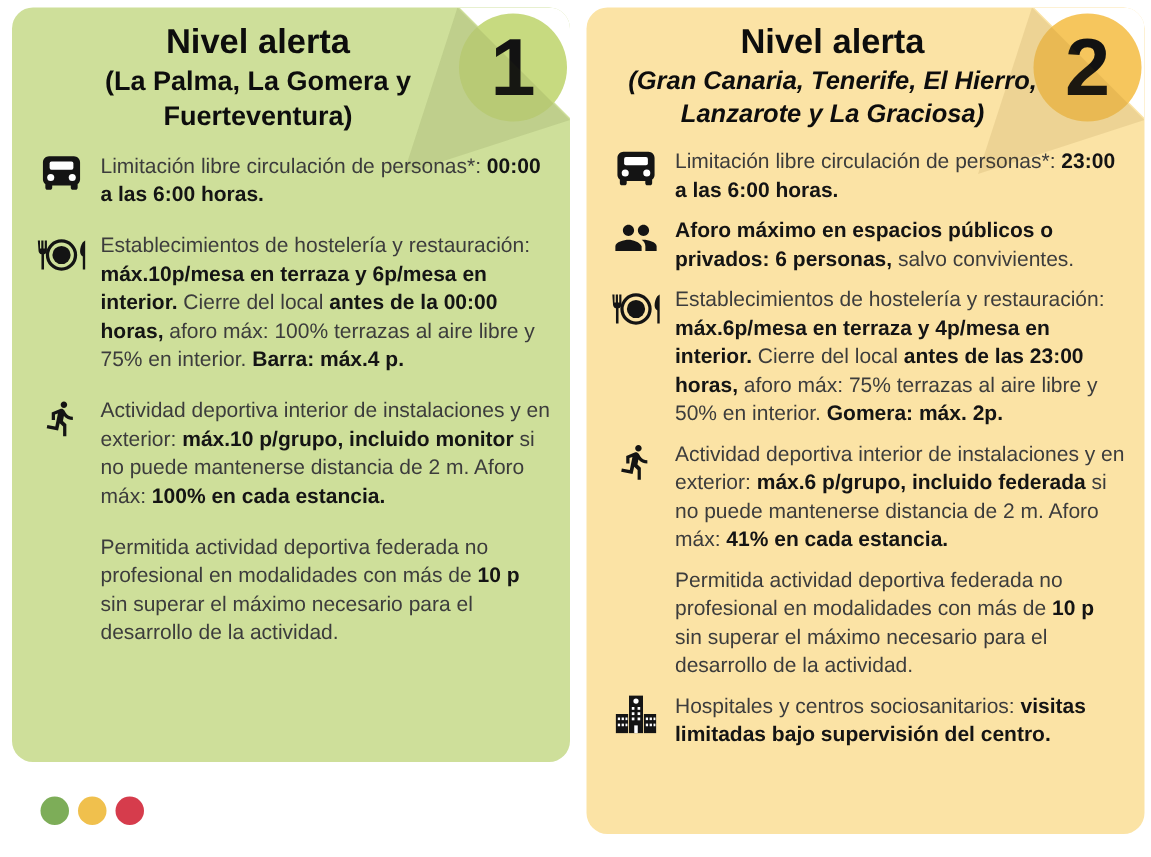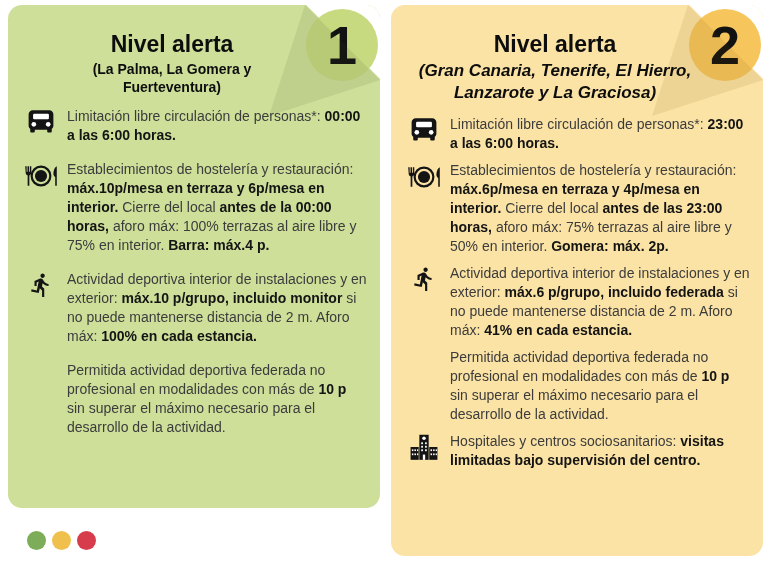--- a/index.html
+++ b/index.html
@@ -27,23 +27,23 @@
     display:flex;align-items:center;justify-content:center;
     font-weight:bold;font-size:54px;color:#121212;line-height:1;
   }
   .fold{
     position:absolute;top:0;right:0;width:150px;height:150px;
     clip-path:polygon(50% 0,100% 50%,26% 74%);
     background:rgba(60,70,20,0.10);
     pointer-events:none;
   }
   .panel.right .fold{background:rgba(120,80,0,0.10);}
-  .header{padding:26px 62px 0 18px;text-align:center;position:relative;}
+  .header{padding:9px 62px 0 18px;text-align:center;position:relative;}
   .title{font-size:23px;font-weight:bold;color:#0d0d0d;margin:0;}
-  .subtitle{font-size:14px;font-weight:bold;color:#0d0d0d;margin:2px auto 0;line-height:1.3;}
+  .subtitle{font-size:18px;font-weight:bold;color:#0d0d0d;margin:2px auto 0;line-height:1.3;}
   .panel.left  .subtitle{max-width:248px;}
   .panel.right .subtitle{max-width:312px;font-size:17px;font-style:italic;}
   .rows{display:flex;flex-direction:column;padding:11px 12px 0 14px;}
   .panel.left  .rows{gap:15px;}
   .panel.right .rows{gap:8px;}
   .row{display:flex;gap:7px;align-items:flex-start;}
   .icon-cell{flex:0 0 38px;display:flex;justify-content:center;padding-top:2px;}
   .row-text{margin:0;font-size:14px;line-height:19px;color:#3c3c3c;}
   .row-text .b{font-weight:bold;color:#141414;}
   .dots{position:absolute;left:27px;top:531px;display:flex;gap:6px;}
@@ -113,20 +113,28 @@
             <path fill="#141414" d="M5.3 1h13.4C20.5 1 22 2.5 22 4.3v9.2c0 1-.5 1.9-1.3 2.4v2c0 .6-.5 1.1-1.1 1.1h-1.5c-.6 0-1.1-.5-1.1-1.1v-1.2H7v1.2c0 .6-.5 1.1-1.1 1.1H4.4c-.6 0-1.1-.5-1.1-1.1v-2C2.5 15.4 2 14.5 2 13.5V4.3C2 2.5 3.5 1 5.3 1z"></path>
             <rect x="5.6" y="3.8" width="12.8" height="4.4" rx="1" fill="#fff"></rect>
             <circle cx="6.2" cy="12.4" r="1.9" fill="#fff"></circle>
             <circle cx="17.8" cy="12.4" r="1.9" fill="#fff"></circle>
           </svg>
         </span>
     <p class="row-text"><span class="r">Limitación libre circulación de personas*: </span><span class="b">23:00 a las 6:00 horas.</span></p>
   </div>
       <div class="row">
     <span class="icon-cell">
+          <svg width="32" height="25" viewBox="0 0 24 20">
+            <path fill="#141414" d="M16 9c1.66 0 2.99-1.34 2.99-3S17.66 3 16 3c-1.66 0-3 1.34-3 3s1.34 3 3 3zm-8 0c1.66 0 2.99-1.34 2.99-3S9.66 3 8 3C6.34 3 5 4.34 5 6s1.34 3 3 3zm0 2c-2.33 0-7 1.17-7 3.5V17h14v-2.5C14 12.17 10.33 11 8 11zm8 0c-.29 0-.62.02-.97.05 1.16.84 1.97 1.97 1.97 3.45V17h6v-2.5c0-2.33-4.67-3.5-7-3.5z"></path>
+          </svg>
+        </span>
+    <p class="row-text"><span class="b">Aforo máximo en espacios públicos o privados: 6 personas,</span><span class="r"> salvo convivientes.</span></p>
+  </div>
+      <div class="row">
+    <span class="icon-cell">
           <svg width="34" height="28" viewBox="0 0 28 23">
             <circle cx="14" cy="11.5" r="7.7" fill="none" stroke="#141414" stroke-width="1.8"></circle>
             <circle cx="14" cy="11.5" r="5" fill="#141414"></circle>
             <path fill="#141414" d="M1 3.5h1.2v4.4h.7V3.5h1.2v4.4h.7V3.5H6v5.6c0 1-.7 1.8-1.6 2v8.4H3v-8.4c-.9-.2-1.6-1-1.6-2z"></path>
             <path fill="#141414" d="M27 3.5v16h-1.3v-7.2c-.9-.4-1.5-1.5-1.5-2.8 0-1.7.6-3.6 1.5-5z"></path>
           </svg>
         </span>
     <p class="row-text"><span class="r">Establecimientos de hostelería y restauración: </span><span class="b">máx.6p/mesa en terraza y 4p/mesa en interior.</span><span class="r"> Cierre del local </span><span class="b">antes de las 23:00 horas,</span><span class="r"> aforo máx: 75% terrazas al aire libre y 50% en interior. </span><span class="b">Gomera: máx. 2p.</span></p>
   </div>
       <div class="row">

